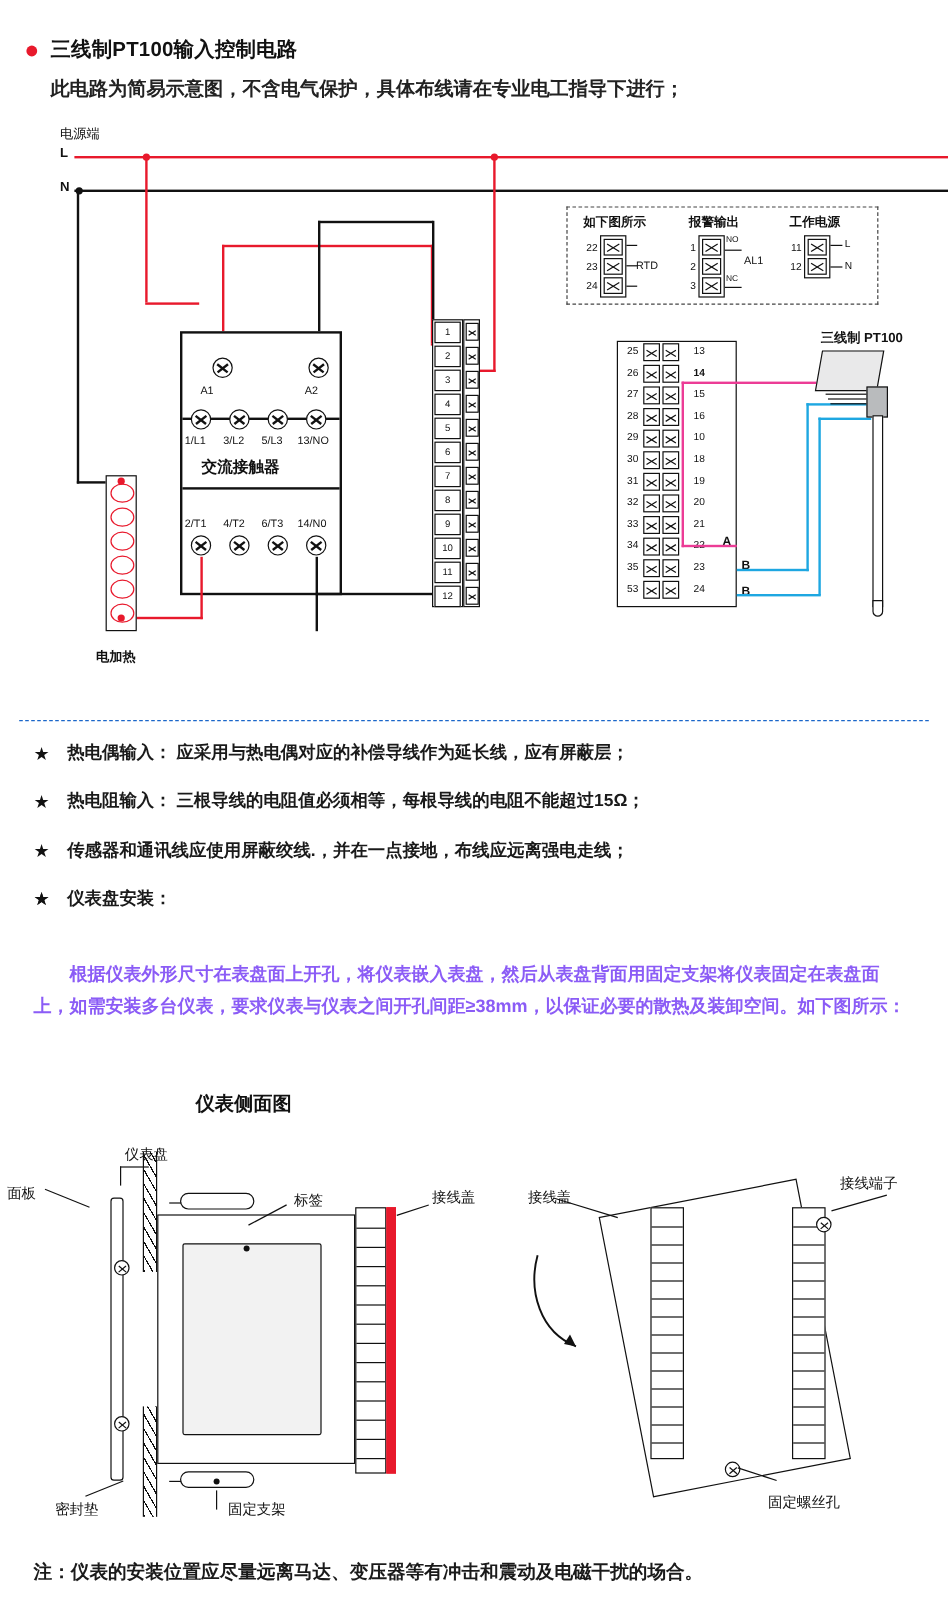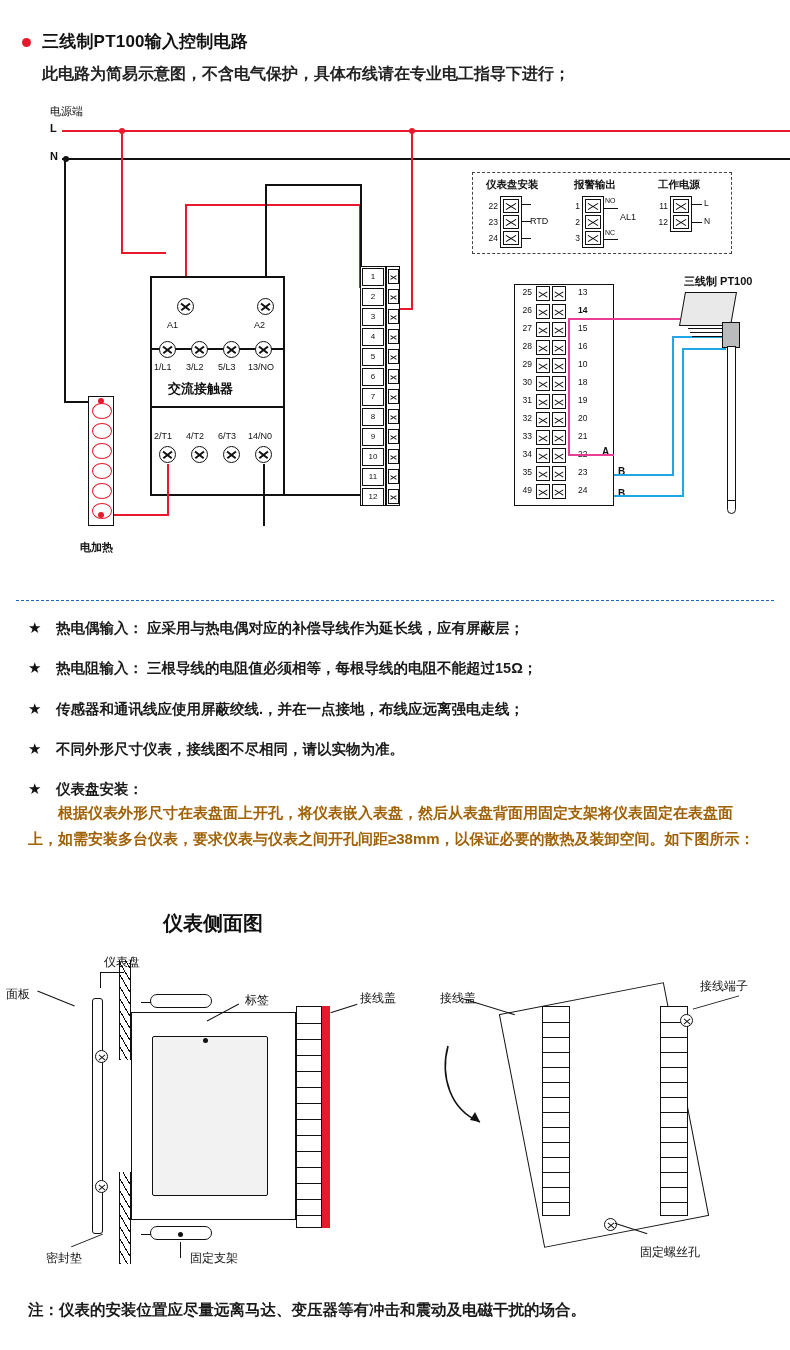--- a/index.html
+++ b/index.html
@@ -127,28 +127,28 @@
   
   .notes { position:absolute; left:0; top:618px; width:790px; }
   .note-row { position:relative; margin:0 0 20px 0; padding-left:56px; }
   .star {
     position:absolute; left:28px; top:1px; font-size:15px; color:#111;
   }
   .note-text { font-size:14.5px; font-weight:bold; color:#1a1a1a; line-height:1.4; }
 
   .para {
     position:absolute; left:28px; top:800px; width:734px;
-    font-size:15px; font-weight:bold; color:#a16207; line-height:1.7;
+    font-size:15px; font-weight:bold; color:#8b5cf6; line-height:1.7;
     text-indent:30px;
   }
 
   
   .sv-title {
     position:absolute; left:163px; top:910px;
-    font-size:20px; font-weight:bold; color:#111;text-align:right;
+    font-size:16px; font-weight:bold; color:#111;text-align:right;
   }
 
   
   .mech { position:absolute; left:0; top:950px; width:790px; height:330px; }
   .mlbl { position:absolute; font-size:12px; color:#111; white-space:nowrap; }
   .mline { position:absolute; background:#111; }
   .hatch {
     position:absolute; background:
       repeating-linear-gradient(60deg, #111 0 1px, transparent 1px 6px);
     border-left:1.5px solid #111; border-right:1.5px solid #111;
@@ -266,21 +266,21 @@
       <div class="coil-turn" style="top:46px;"></div>
       <div class="coil-turn" style="top:66px;"></div>
       <div class="coil-turn" style="top:86px;"></div>
       <div class="coil-turn" style="top:106px;"></div>
     </div>
     <div class="node" style="left:76px; top:302px;"></div>
     <div class="node" style="left:76px; top:416px;"></div>
     <div class="lbl b" style="left:58px; top:444px;">电加热</div>
 
     <div class="legend-box"></div>
-    <div class="lbl b" style="left:464px; top:82px; font-size:10.5px;">仪表盘安装</div>
+    <div class="lbl b" style="left:464px; top:82px; font-size:10.5px;">如下图所示</div>
     <div class="lbl b" style="left:552px; top:82px; font-size:10.5px;">报警输出</div>
     <div class="lbl b" style="left:636px; top:82px; font-size:10.5px;">工作电源</div>
 
     <div class="strip" style="left:478px; top:100px; width:22px; height:52px;"></div>
     <div class="sq" style="left:481px; top:103px; width:16px; height:14px;"></div>
     <div class="sq" style="left:481px; top:119px; width:16px; height:14px;"></div>
     <div class="sq" style="left:481px; top:135px; width:16px; height:14px;"></div>
     <div class="tnum" style="left:462px; top:105px; width:14px;">22</div>
     <div class="tnum" style="left:462px; top:121px; width:14px;">23</div>
     <div class="tnum" style="left:462px; top:137px; width:14px;">24</div>
@@ -347,21 +347,21 @@
     <div class="tnum" style="left:494px; top:209px; width:16px;">26</div>
     <div class="tnum" style="left:494px; top:227px; width:16px;">27</div>
     <div class="tnum" style="left:494px; top:245px; width:16px;">28</div>
     <div class="tnum" style="left:494px; top:263px; width:16px;">29</div>
     <div class="tnum" style="left:494px; top:281px; width:16px;">30</div>
     <div class="tnum" style="left:494px; top:299px; width:16px;">31</div>
     <div class="tnum" style="left:494px; top:317px; width:16px;">32</div>
     <div class="tnum" style="left:494px; top:335px; width:16px;">33</div>
     <div class="tnum" style="left:494px; top:353px; width:16px;">34</div>
     <div class="tnum" style="left:494px; top:371px; width:16px;">35</div>
-    <div class="tnum" style="left:494px; top:389px; width:16px;">49</div>
+    <div class="tnum" style="left:494px; top:389px; width:16px;">53</div>
 
     <div class="sq" style="left:514px; top:190px; width:14px; height:15px;"></div>
     <div class="sq" style="left:530px; top:190px; width:14px; height:15px;"></div>
     <div class="sq" style="left:514px; top:208px; width:14px; height:15px;"></div>
     <div class="sq" style="left:530px; top:208px; width:14px; height:15px;"></div>
     <div class="sq" style="left:514px; top:226px; width:14px; height:15px;"></div>
     <div class="sq" style="left:530px; top:226px; width:14px; height:15px;"></div>
     <div class="sq" style="left:514px; top:244px; width:14px; height:15px;"></div>
     <div class="sq" style="left:530px; top:244px; width:14px; height:15px;"></div>
     <div class="sq" style="left:514px; top:262px; width:14px; height:15px;"></div>
@@ -430,21 +430,20 @@
     <div class="note-row">
       <span class="star">★</span>
       <span class="note-text">热电阻输入：  三根导线的电阻值必须相等，每根导线的电阻不能超过15Ω；</span>
     </div>
     <div class="note-row">
       <span class="star">★</span>
       <span class="note-text">传感器和通讯线应使用屏蔽绞线.，并在一点接地，布线应远离强电走线；</span>
     </div>
     <div class="note-row">
       <span class="star">★</span>
-      <span class="note-text">不同外形尺寸仪表，接线图不尽相同，请以实物为准。</span>
     </div>
     <div class="note-row">
       <span class="star">★</span>
       <span class="note-text">仪表盘安装：</span>
     </div>
   </div>
 
   <div class="para">根据仪表外形尺寸在表盘面上开孔，将仪表嵌入表盘，然后从表盘背面用固定支架将仪表固定在表盘面上，如需安装多台仪表，要求仪表与仪表之间开孔间距≥38mm，以保证必要的散热及装卸空间。如下图所示：</div>
 
   <div class="sv-title">仪表侧面图</div>

